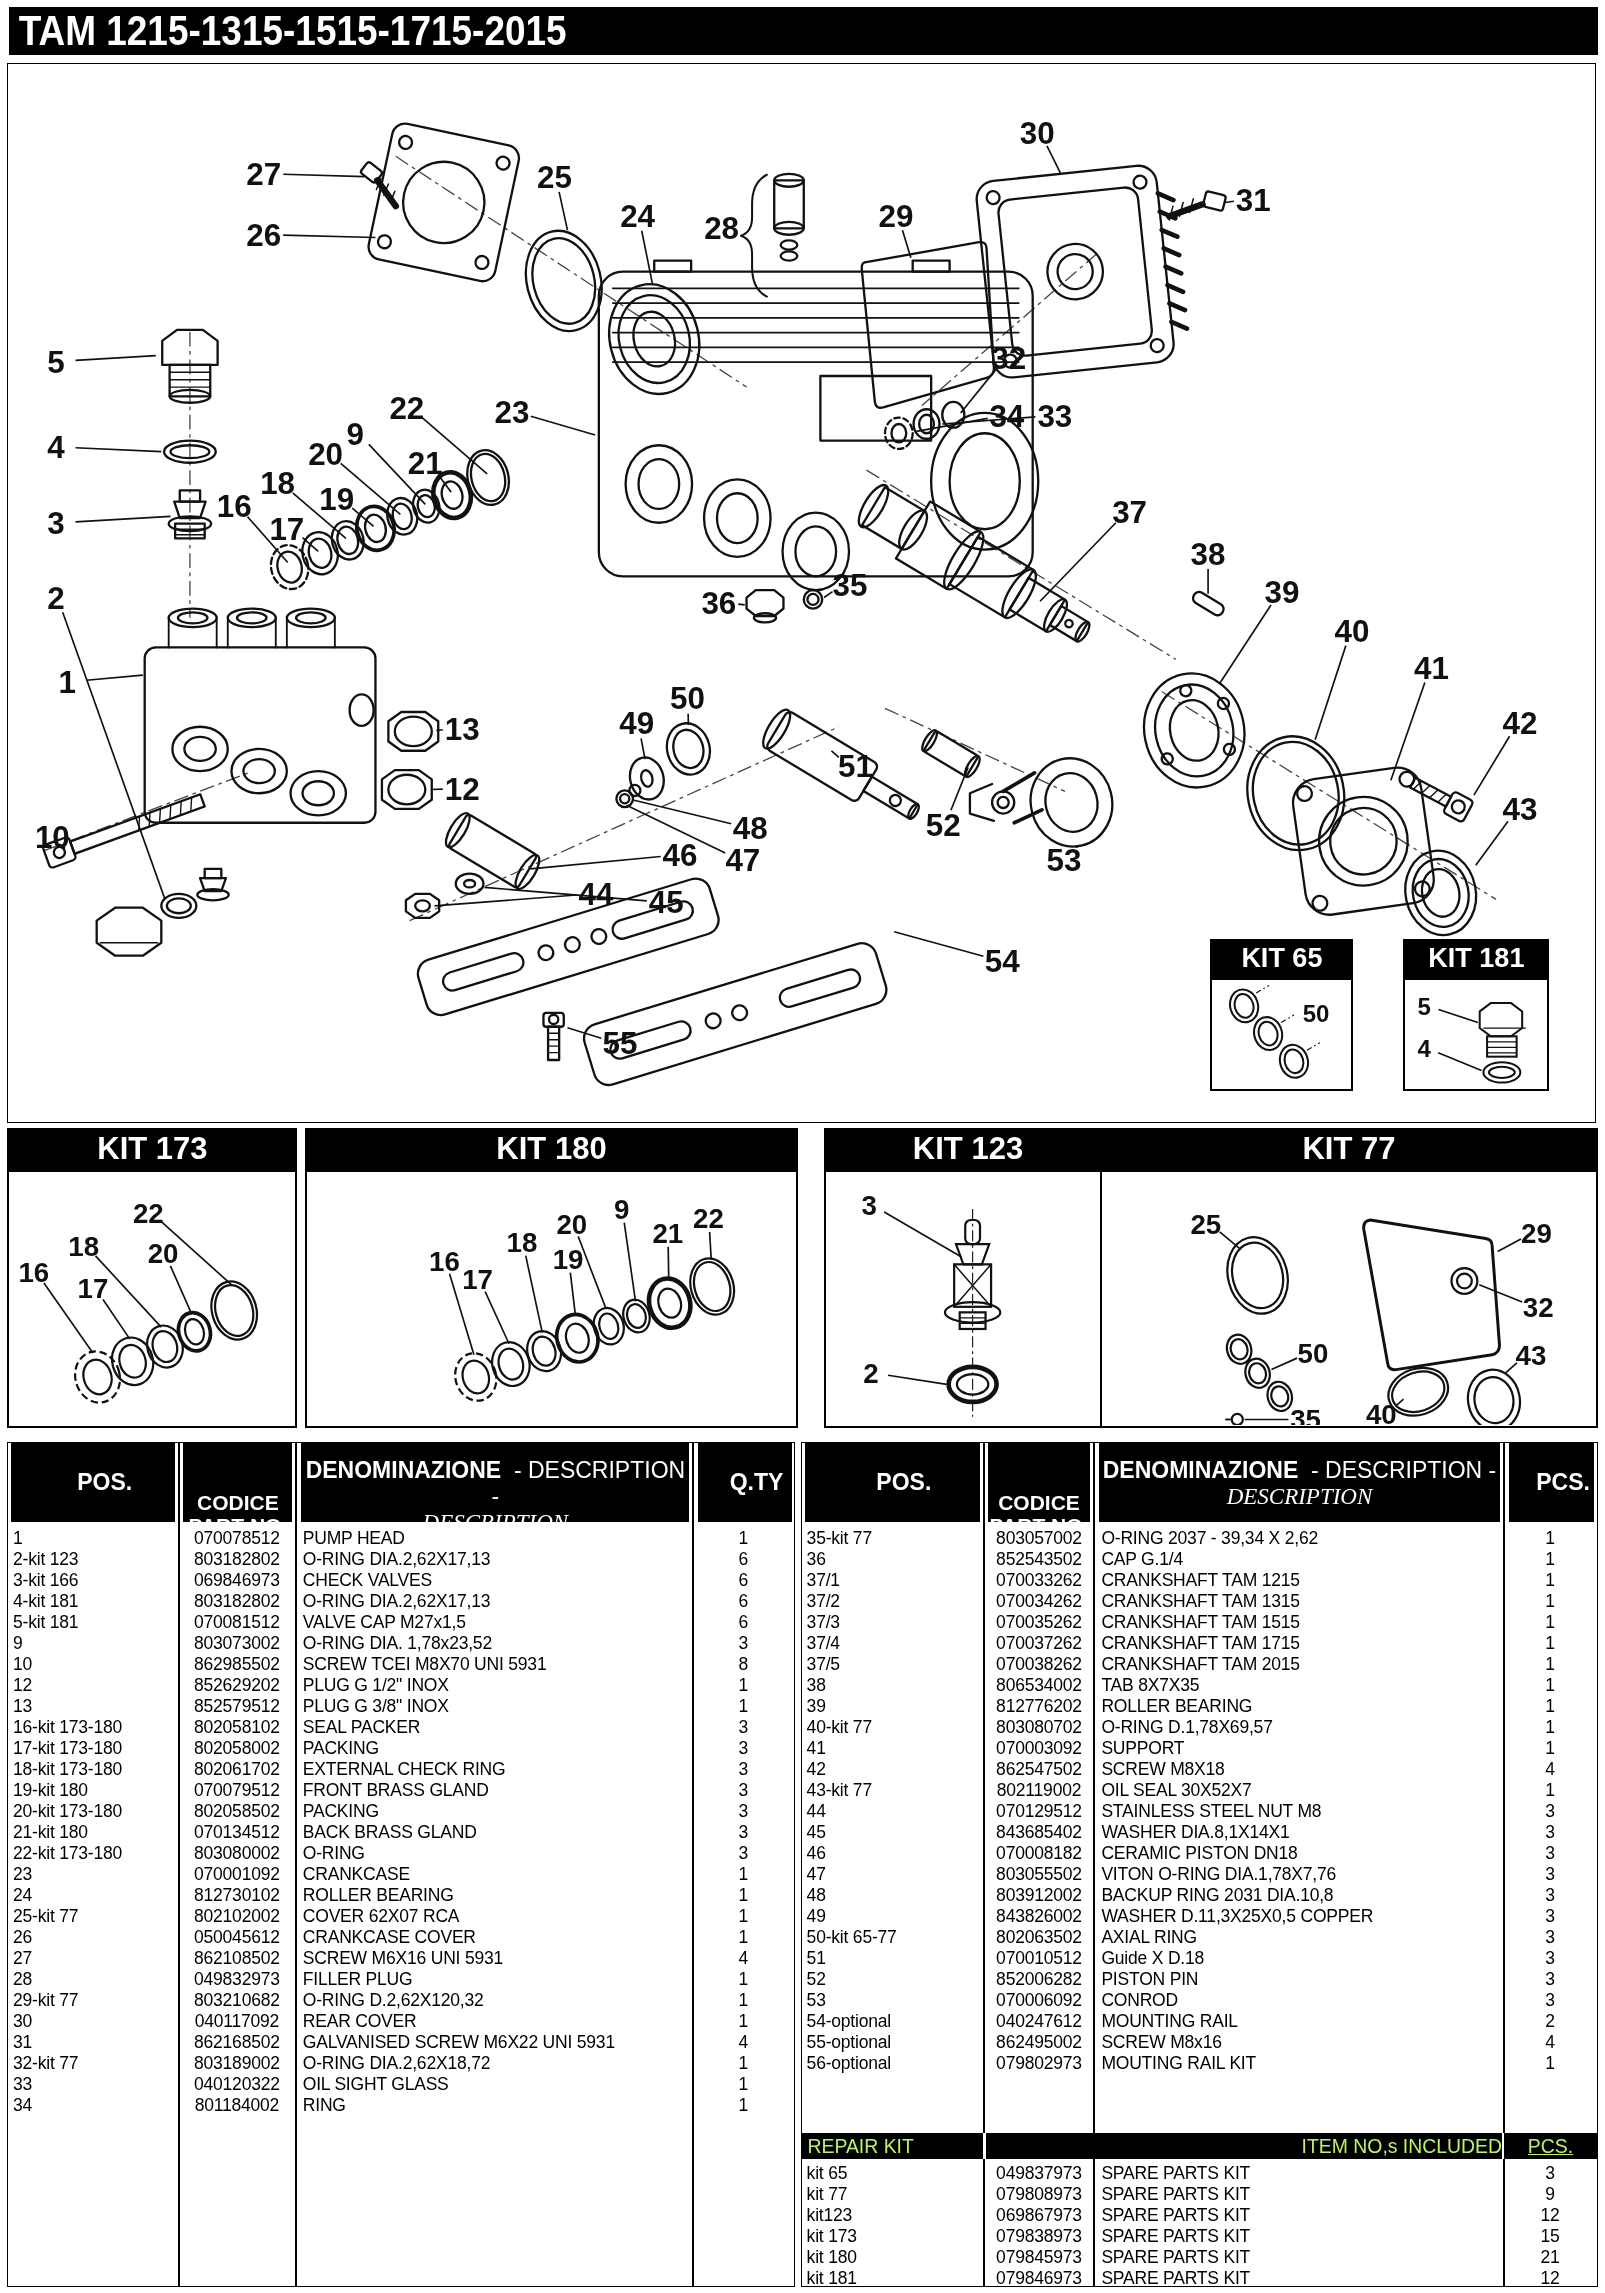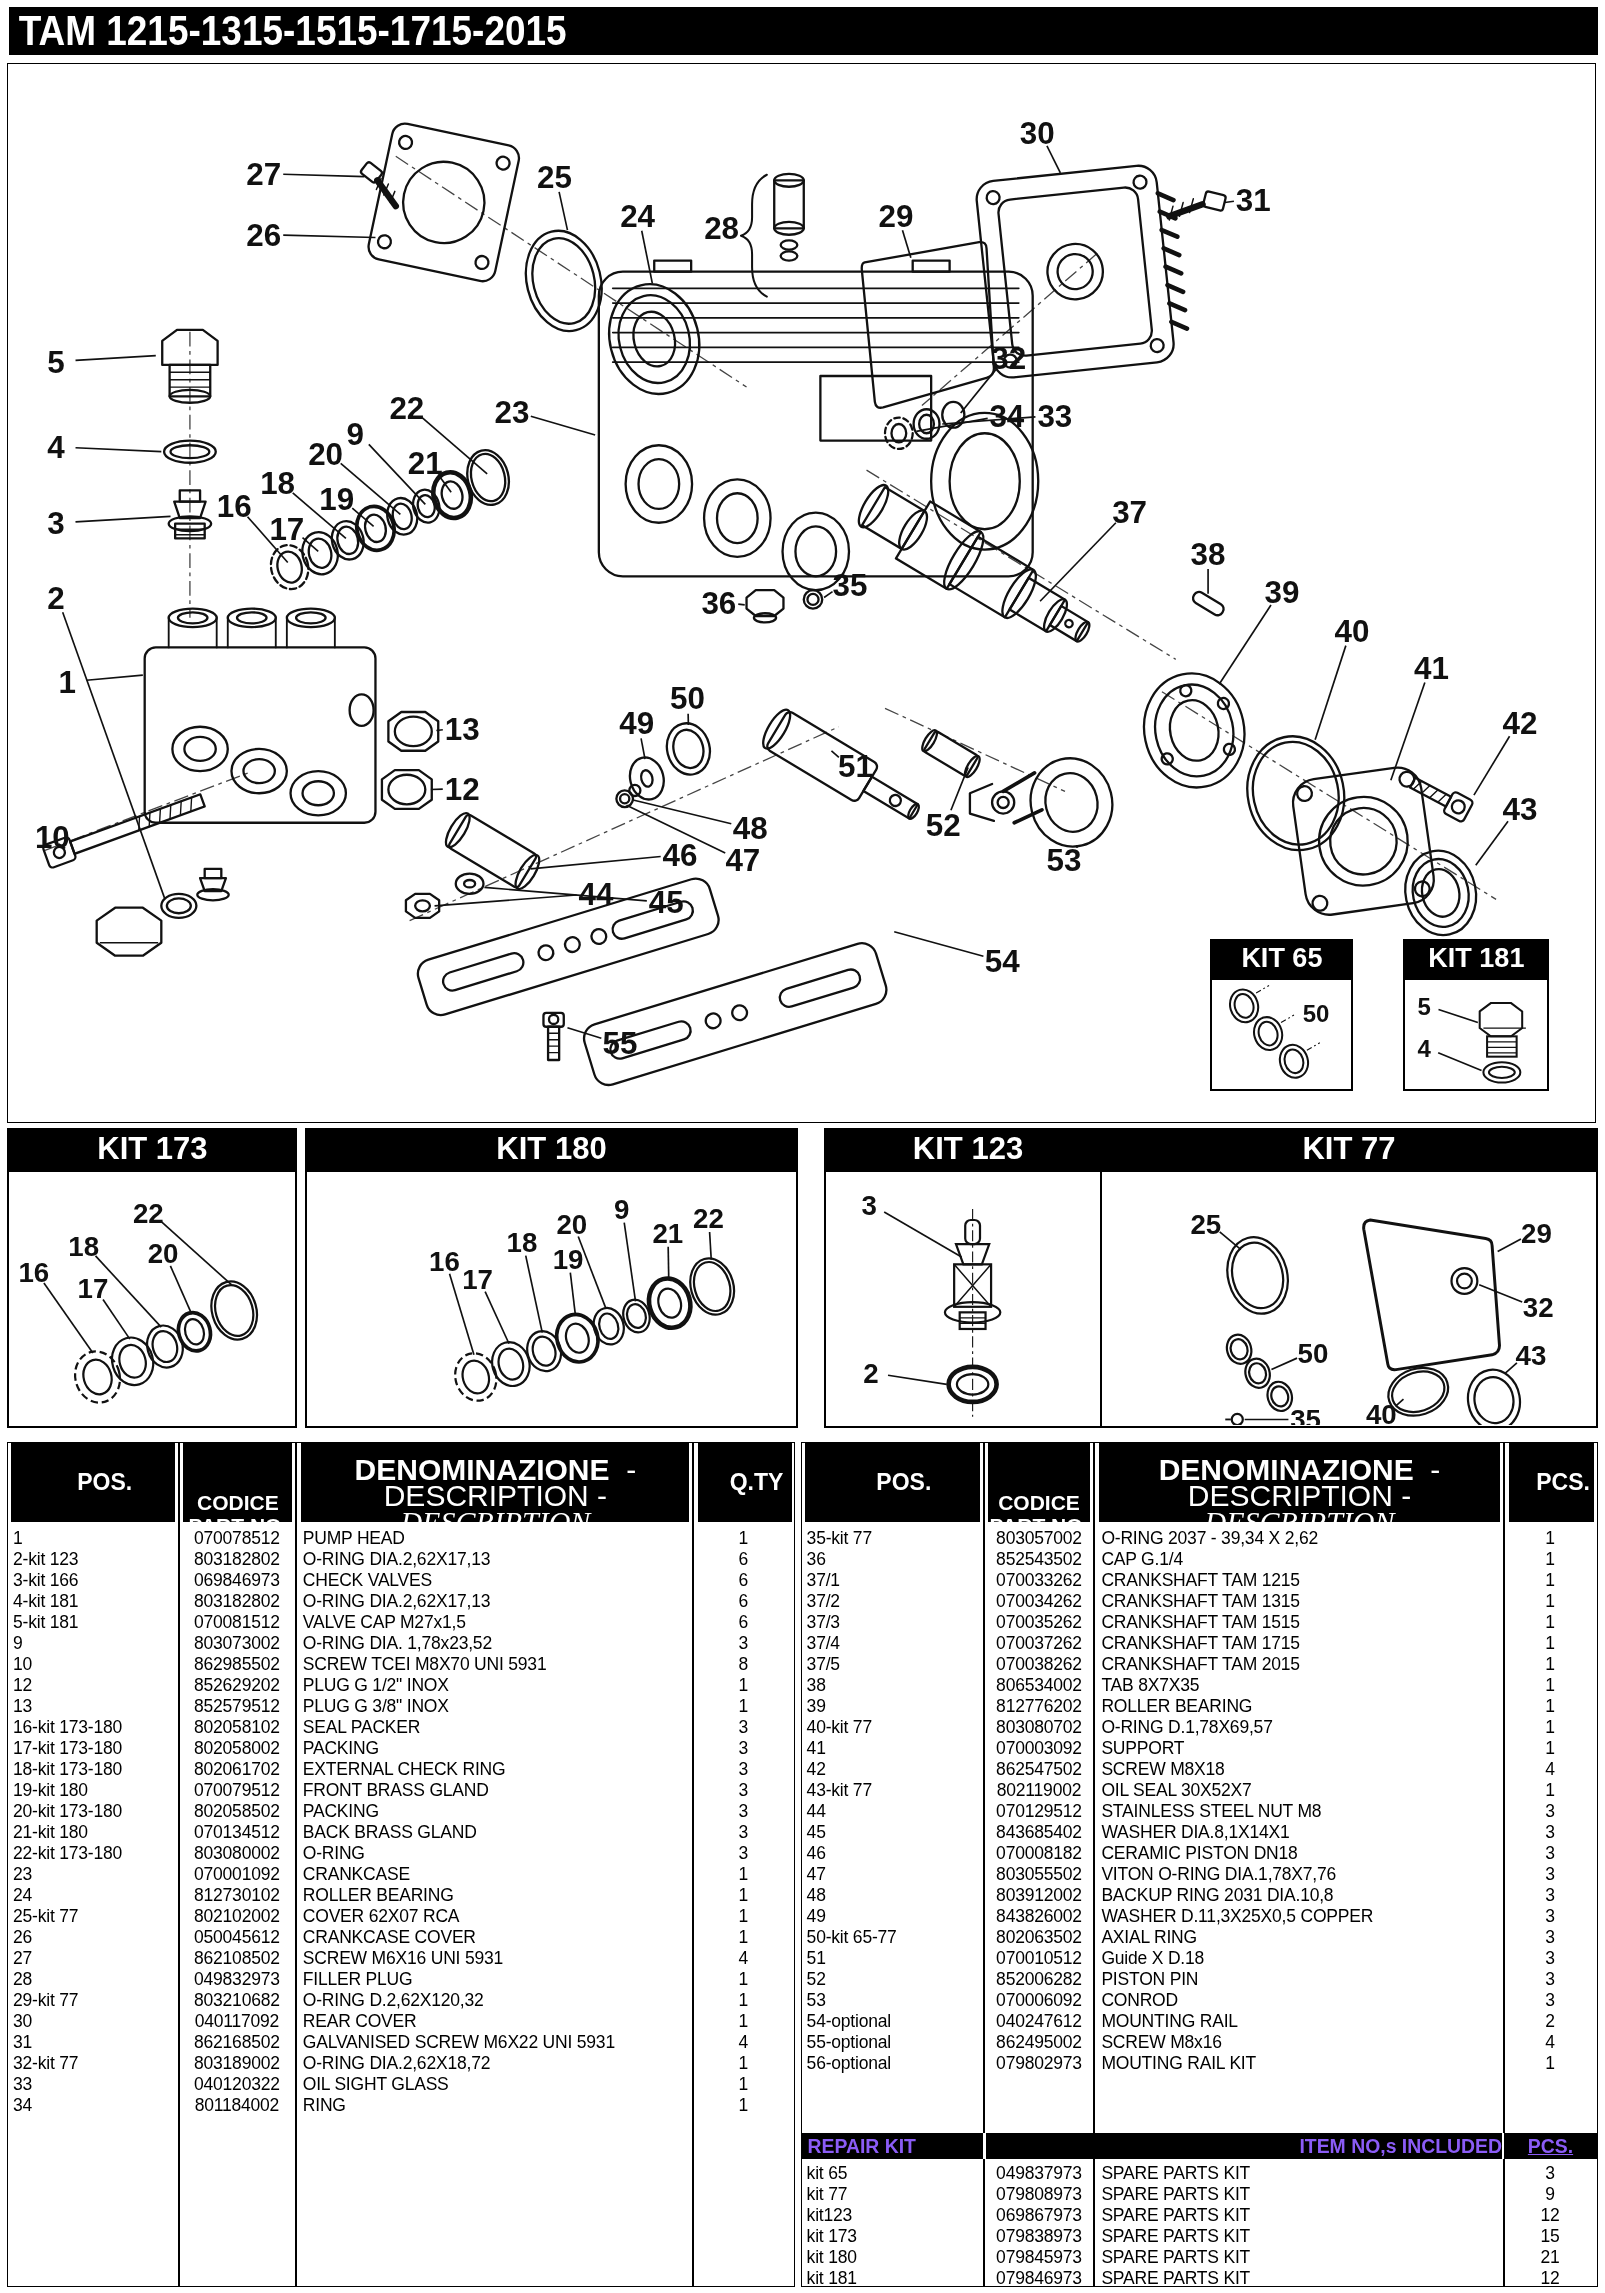--- a/index.html
+++ b/index.html
@@ -16,36 +16,36 @@
   .kit-panel{position:absolute;top:1128px;background:#fff;}
   .kit-panel-header{height:42px;background:#000;color:#fff;font-weight:bold;font-size:31px;text-align:center;line-height:42px;}
   .kit-panel-body{border:2.8px solid #000;height:258px;box-sizing:border-box;background:#fff;}
   .kit-panel-body svg{display:block;width:100%;height:253px;}
   .ptable{position:absolute;top:1442px;height:845px;border:1.8px solid #000;box-sizing:border-box;background:#fff;}
   .vline{position:absolute;top:0;bottom:0;width:1.8px;background:#000;}
   .hcell{position:absolute;top:0;height:79px;background:#000;color:#fff;text-align:center;box-sizing:border-box;overflow:hidden;}
   .h-pos,.h-qty{font-size:23px;font-weight:bold;line-height:79px;padding-left:23px;}
   .h-code{padding-top:8px;font-size:21px;font-weight:bold;line-height:23px;margin-top:40px;}
   .h-code .ref{font-family:"Liberation Serif",serif;font-style:italic;font-size:25px;}
-  .h-den{padding-top:14px;font-size:30px;line-height:26px;}
+  .h-den{padding-top:14px;font-size:23px;line-height:26px;}
   .h-den .b{font-weight:bold;}
   .h-den .i{font-family:"Liberation Serif",serif;font-style:italic;}
   .tbody{position:absolute;left:0;top:85px;right:0;}
   .trow{display:flex;height:21px;line-height:21px;font-size:17.5px;letter-spacing:-0.2px;}
   .tcell{box-sizing:border-box;overflow:hidden;white-space:nowrap;}
   #table-left .c0{width:170px;padding-left:4.6px;}
   #table-left .c1{width:117px;text-align:center;}
   #table-left .c2{width:397px;padding-left:7.4px;}
   #table-left .c3{flex:1;text-align:center;}
   #table-right .c0{width:182px;padding-left:4.6px;}
   #table-right .c1{width:110px;text-align:center;}
   #table-right .c2{width:409px;padding-left:7.4px;}
   #table-right .c3{flex:1;text-align:center;}
   .repair-bar{position:absolute;left:0;right:0;top:690px;height:26px;background:#fff;}
-  .repair-cell{position:absolute;top:0;height:26px;background:#000;color:#8b5cf6;font-weight:bold;font-size:19.4px;line-height:26px;box-sizing:border-box;}
+  .repair-cell{position:absolute;top:0;height:26px;background:#000;color:#bef264;font-weight:normal;font-size:19.4px;line-height:26px;box-sizing:border-box;}
   .rc1{left:0;width:181px;padding-left:5.5px;}
   .rc2{left:184px;width:516px;text-align:right;padding-left:12px;}
   .rc3{left:702px;right:0;text-align:center;text-decoration:underline;}
   #repair-body{top:720px;}
 </style>
 </head>
 <body>
 
 <div class="page">
 

